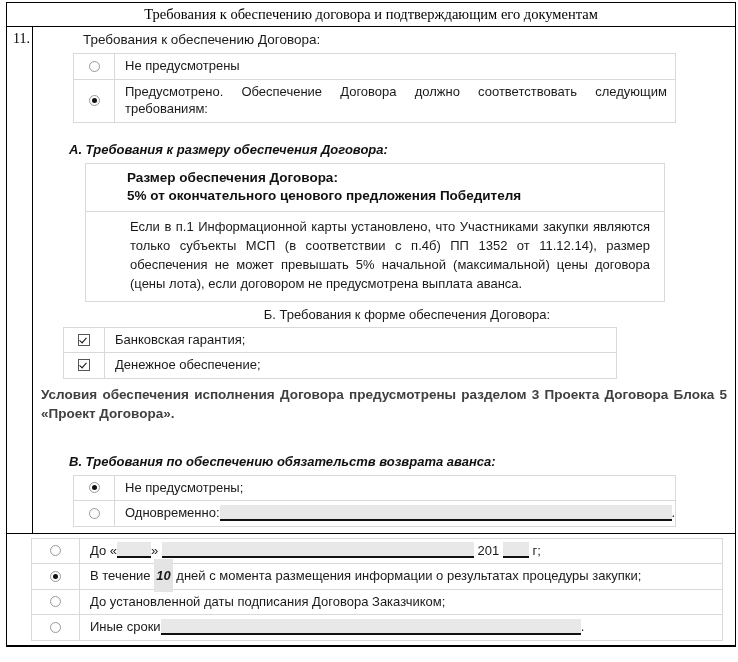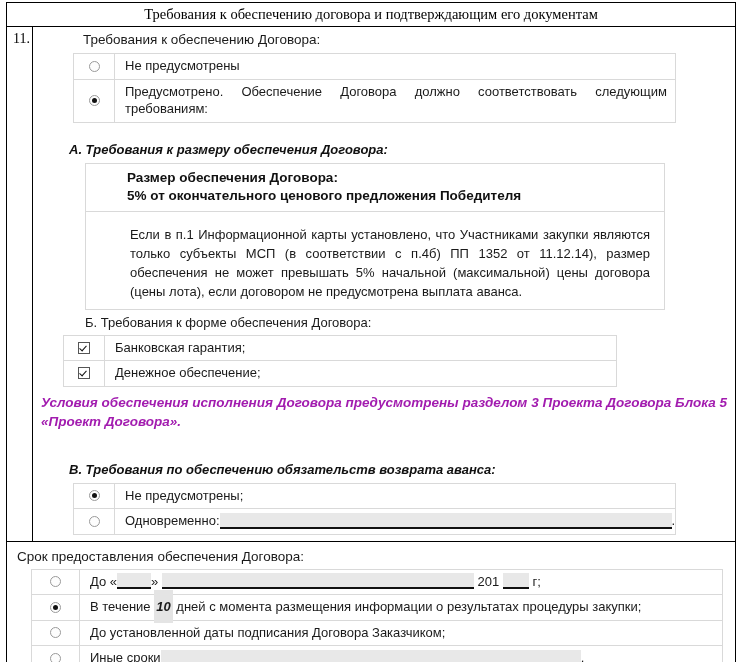--- a/index.html
+++ b/index.html
@@ -81,20 +81,21 @@
     line-height: 17px;
     padding: 18px 0 5px 2px;
     color: #111;
     margin-left: 28px;
   }
   .sub-title {
     font-size: 13px;
     line-height: 17px;
     padding: 4px 0 4px 46px;
     color: #1a1a1a;
+    text-align: center;
   }
   .row-title {
     font-size: 13.5px;
     line-height: 18px;
     padding: 2px 0 3px 2px;
     color: #1a1a1a;
   }
 
   
   .opt-table {
@@ -195,33 +196,31 @@
     color: #111;
     margin-left: 29px;
   }
   .size-body {
     padding: 5px 14px 8px 44px;
     font-size: 13px;
     line-height: 19px;
     text-align: justify;
     text-align-last: left;
     color: #1a1a1a;
-    margin-top: 8px;
   }
 
   
   .statement {
     font-size: 13.5px;
     font-weight: bold;
-    font-style: italic;
     line-height: 19px;
     text-align: justify;
     text-align-last: left;
     padding: 6px 2px 2px 2px;
-    color: #a21caf;
+    color: #404040;
   }
 
   .spacer { height: 10px; }
 
   
   .blank {
     display: inline-block;
     background: #e8e8e8;
     border-bottom: 2px solid #111;
     vertical-align: bottom;
@@ -320,21 +319,20 @@
             </div>
           </div>
         </div>
 
       </div>
     </div>
 
     <div class="body-row last">
       <div class="content-cell full">
 
-        <div class="row-title">Срок предоставления обеспечения Договора:</div>
 
         <div class="opt-table bottom">
 
           <div class="opt">
             <div class="opt-mark wide-mark">
               <span class="radio"></span>
             </div>
             <div class="opt-text">
               <span>До «</span><span class="blank b-small"></span><span>»</span>&nbsp;<span class="blank b-long"></span>&nbsp;<span>201</span>&nbsp;<span class="blank b-year"></span>&nbsp;<span>г;</span>
             </div>

